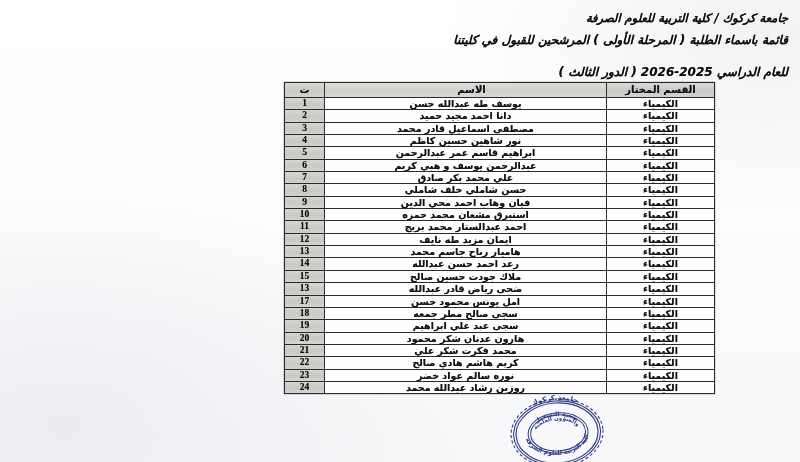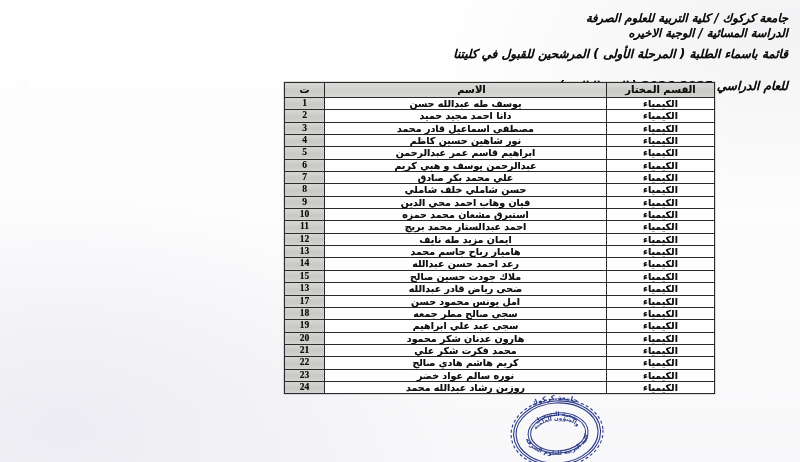--- a/index.html
+++ b/index.html
@@ -129,21 +129,20 @@
   }
 </style>
 </head>
 <body>
 
 <div class="page">
   <div class="scan-noise"></div>
 
   <div class="doc-header">
     <div class="hdr-line hdr-l1">جامعة كركوك / كلية التربية للعلوم الصرفة</div>
-    <div class="hdr-line hdr-l2">الدراسة المسائية / الوجبة الاخيره</div>
     <div class="hdr-line hdr-l3">قائمة باسماء الطلبة ( المرحلة الأولى )  المرشحين للقبول في كليتنا</div>
     <div class="hdr-line hdr-l4">للعام الدراسي 2025-2026 ( الدور الثالث )</div>
   </div>
 
   <div class="table-wrap">
     <table class="roster">
       <colgroup>
         <col class="c-dept">
         <col class="c-name">
         <col class="c-idx">

